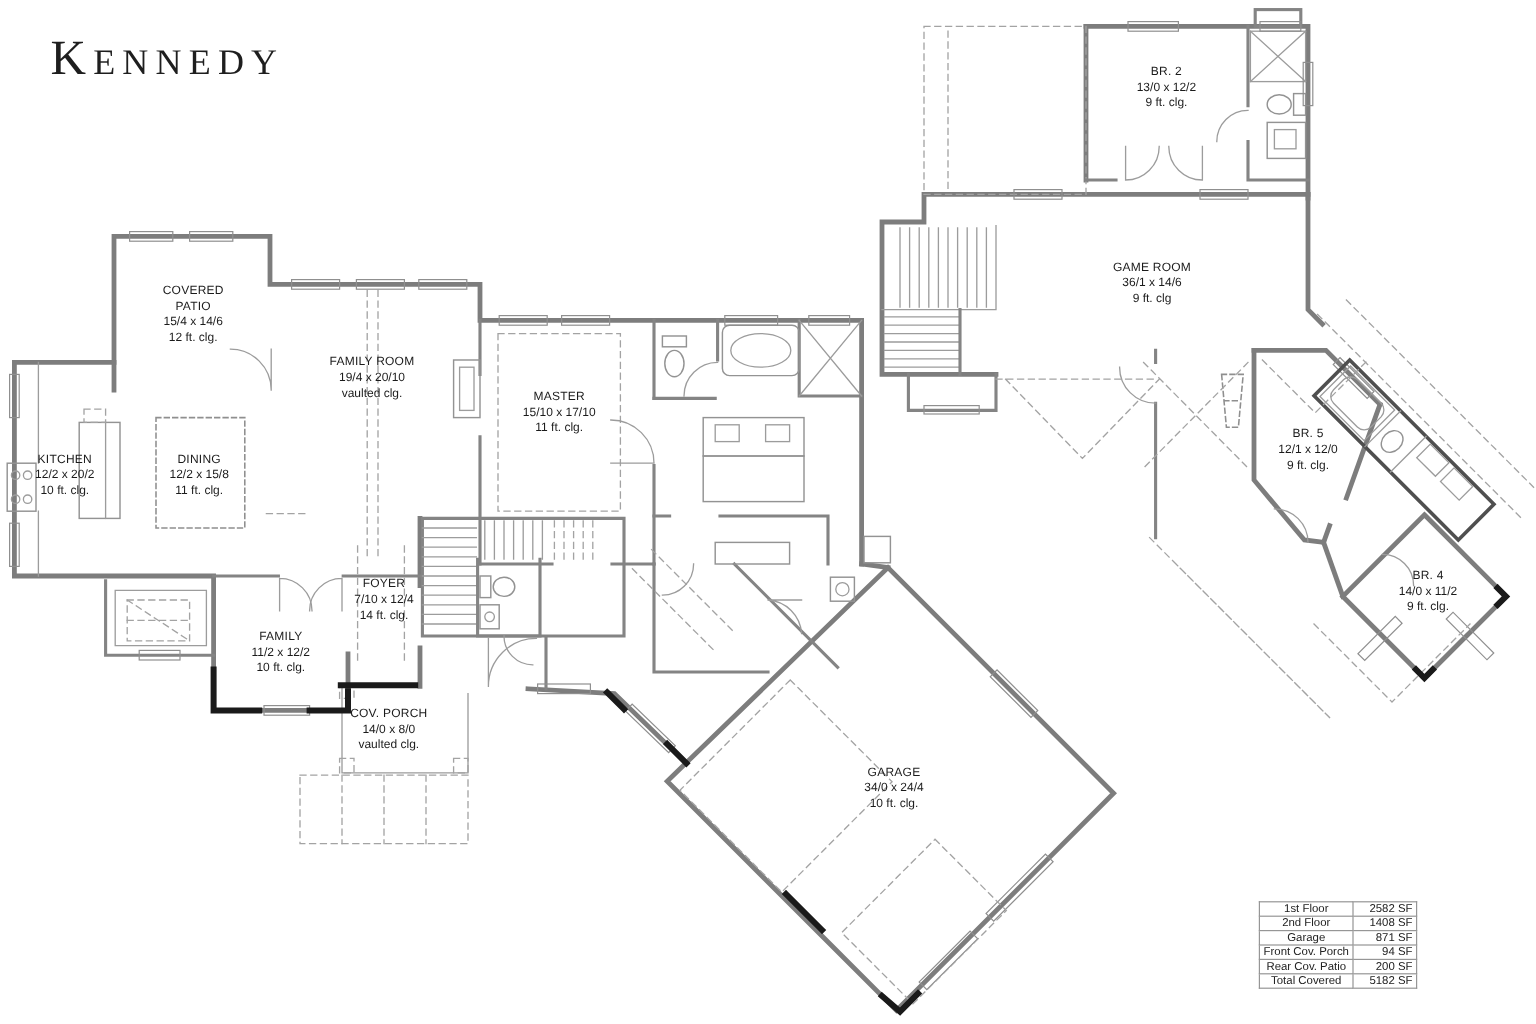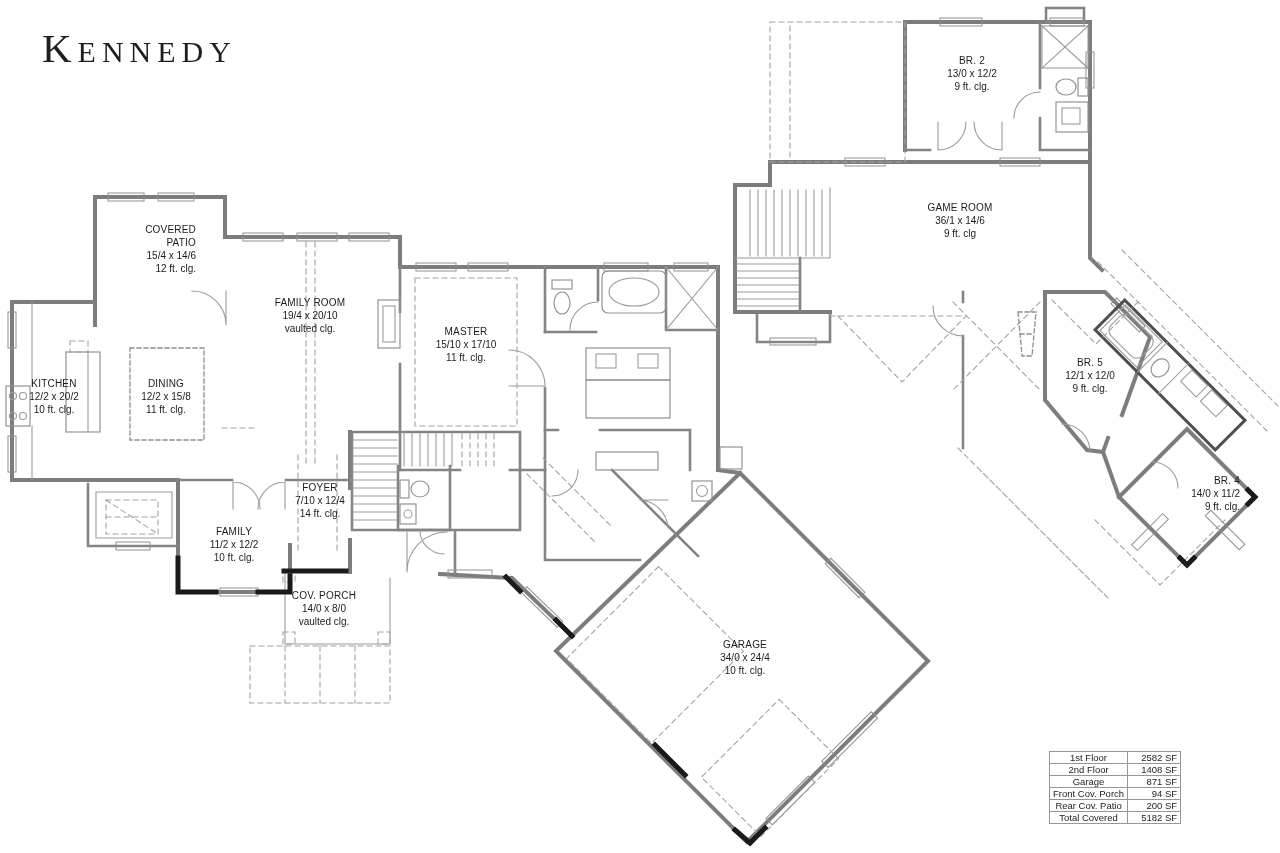--- a/index.html
+++ b/index.html
@@ -245,21 +245,21 @@
     <rect class="win" x="1050" y="18" width="34" height="8"></rect>
     <rect class="win" x="1086" y="52" width="8" height="36"></rect>
     <rect class="win" x="845" y="158" width="40" height="8"></rect>
     <rect class="win" x="1000" y="158" width="40" height="8"></rect>
 
     <path class="blk" d="M1248,490 L1255,497 L1248,504"></path>
     <path class="blk" d="M1180,558 L1187,565 L1194,558"></path>
   </svg>
 
   <div id="room-labels">
-      <div class="room-label" style="left: 161px; top: 249px; width: 70px; text-align: right;">
+      <div class="room-label" style="left: 161px; top: 262px; width: 70px;">
         <span class="rl-name">COVERED PATIO</span>
         <span class="rl-dims">15/4 x 14/6</span>
         <span class="rl-clg">12 ft. clg.</span>
       </div>
       <div class="room-label" style="left: 310px; top: 315px; width: 120px;">
         <span class="rl-name">FAMILY ROOM</span>
         <span class="rl-dims">19/4 x 20/10</span>
         <span class="rl-clg">vaulted clg.</span>
       </div>
       <div class="room-label" style="left: 54px; top: 396px; width: 90px;">
@@ -295,31 +295,31 @@
       <div class="room-label" style="left: 745px; top: 657px; width: 110px;">
         <span class="rl-name">GARAGE</span>
         <span class="rl-dims">34/0 x 24/4</span>
         <span class="rl-clg">10 ft. clg.</span>
       </div>
       <div class="room-label" style="left: 972px; top: 73px; width: 100px;">
         <span class="rl-name">BR. 2</span>
         <span class="rl-dims">13/0 x 12/2</span>
         <span class="rl-clg">9 ft. clg.</span>
       </div>
-      <div class="room-label" style="left: 960px; top: 220px; width: 110px;">
+      <div class="room-label" style="left: 960px; top: 236px; width: 110px;">
         <span class="rl-name">GAME ROOM</span>
         <span class="rl-dims">36/1 x 14/6</span>
         <span class="rl-clg">9 ft. clg</span>
       </div>
       <div class="room-label" style="left: 1090px; top: 375px; width: 100px;">
         <span class="rl-name">BR. 5</span>
         <span class="rl-dims">12/1 x 12/0</span>
         <span class="rl-clg">9 ft. clg.</span>
       </div>
-      <div class="room-label" style="left: 1190px; top: 493px; width: 100px; text-align: right;">
+      <div class="room-label" style="left: 1190px; top: 493px; width: 100px;">
         <span class="rl-name">BR. 4</span>
         <span class="rl-dims">14/0 x 11/2</span>
         <span class="rl-clg">9 ft. clg.</span>
       </div>
     </div>
 
   <div class="area-table">
     <table>
       <tbody id="area-rows">
           <tr>

